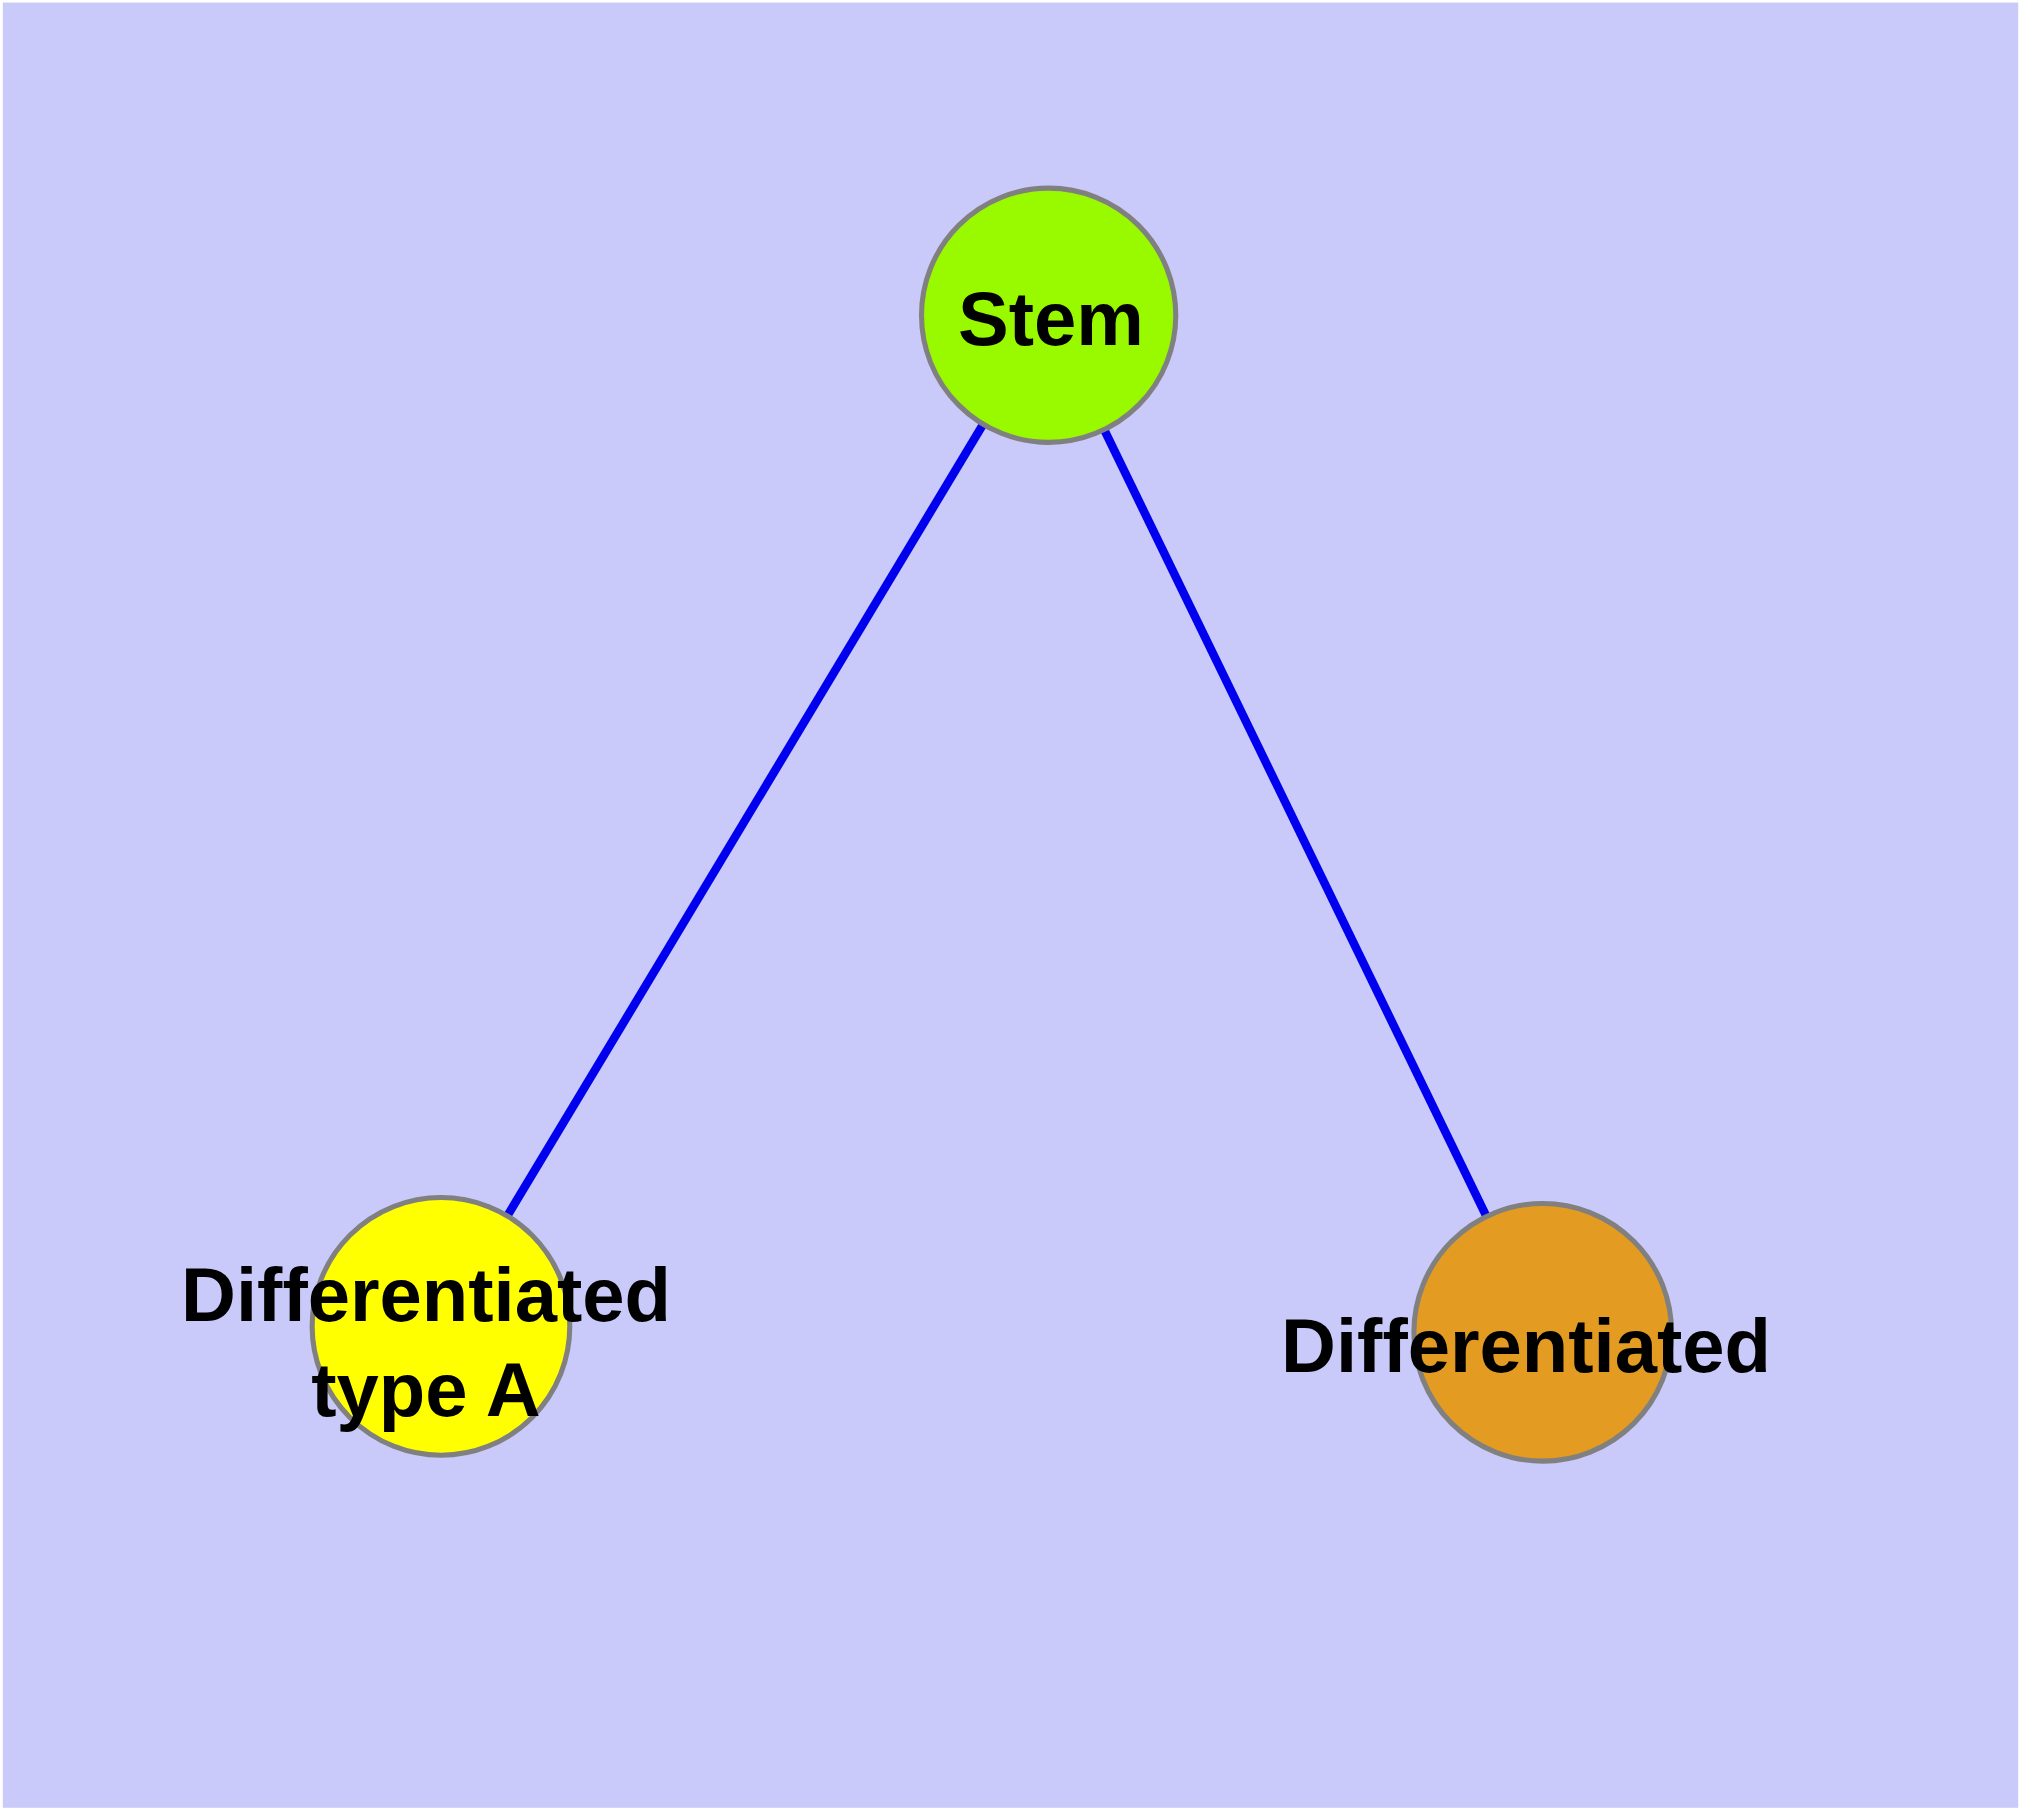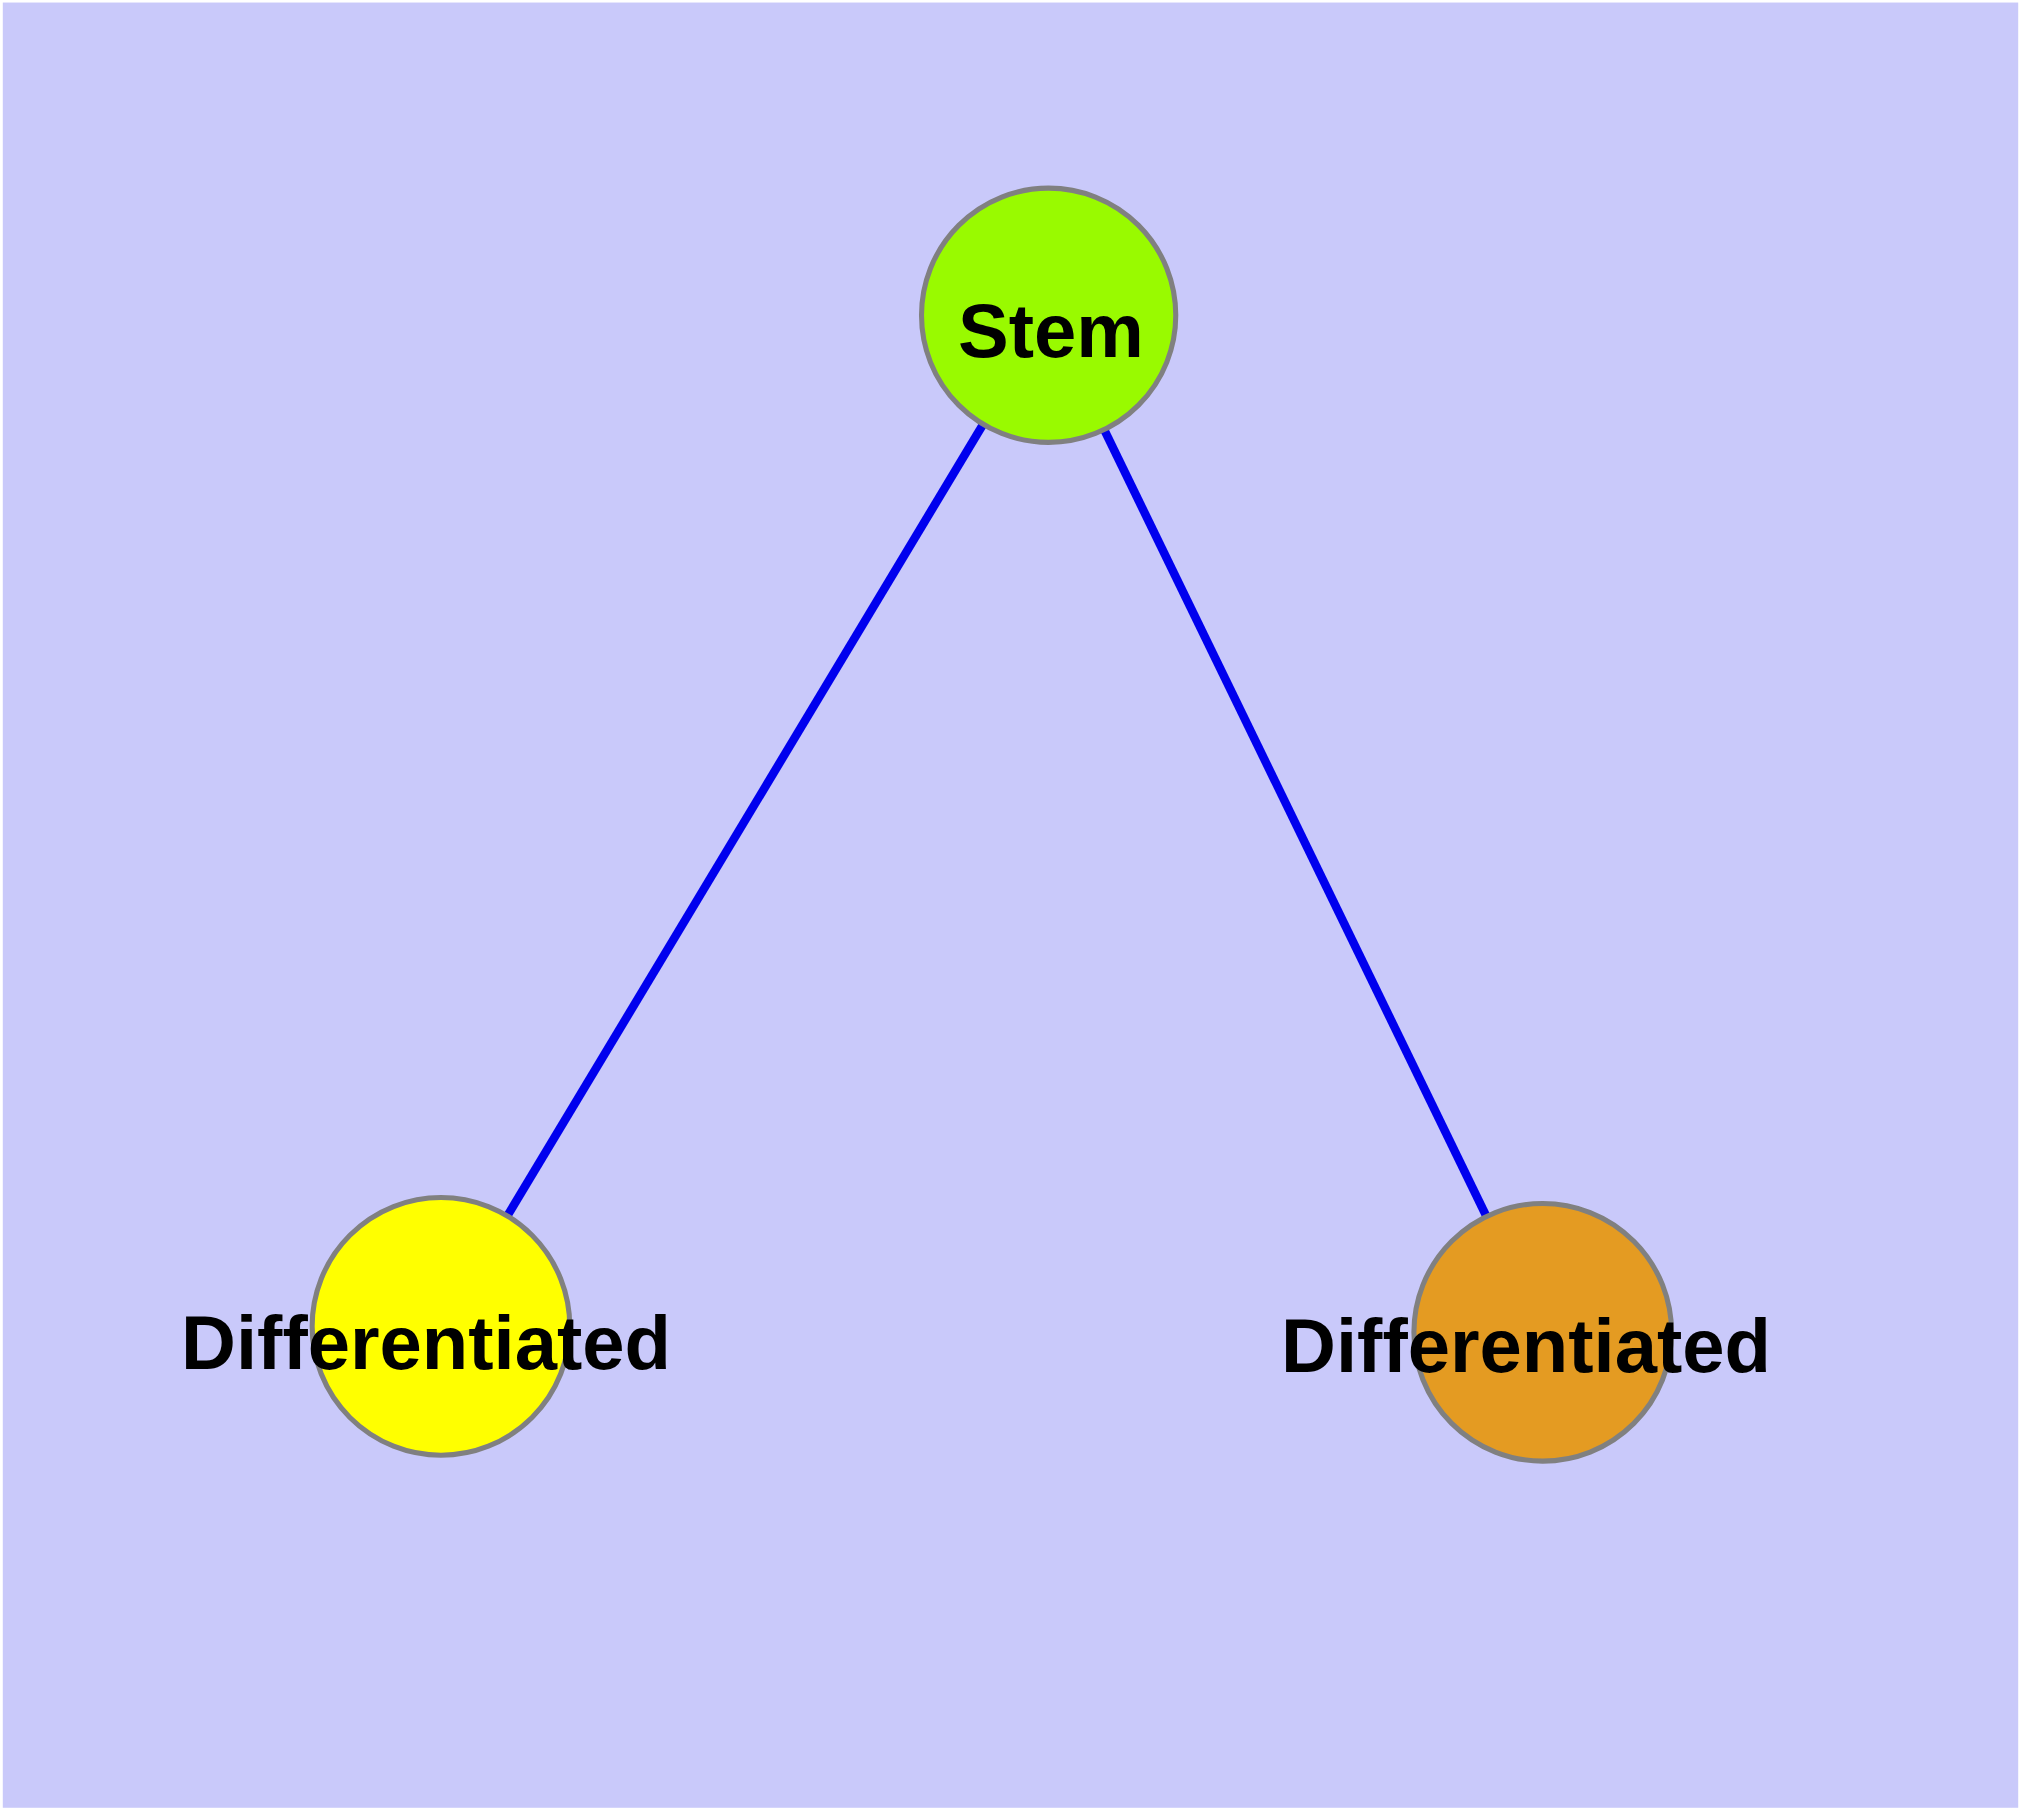--- a/index.html
+++ b/index.html
@@ -36,21 +36,21 @@
     position: absolute;
     transform: translate(-50%, -50%);
     text-align: center;
     font-weight: bold;
     font-size: 76px;
     line-height: 95px;
     color: #000000;
     white-space: nowrap;
     pointer-events: none;
   }
-  .label-stem   { left: 1051px; top: 318px; margin-top: 12px;  }
+  .label-stem   { left: 1051px; top: 318px;  }
   .label-type-a { left: 426px;  top: 1342px; }
   .label-type-b { left: 1526px; top: 1345px; }
 </style>
 </head>
 <body>
 
 <div class="stage">
 
   <svg class="diagram" viewBox="0 0 2384 2138" xmlns="http://www.w3.org/2000/svg">
 
@@ -63,20 +63,21 @@
     <circle class="node-circle" cx="520" cy="1565" r="152" fill="#FFFF00" stroke="#808080"></circle>
     <circle class="node-circle" cx="1820" cy="1572" r="152" fill="#E49B22" stroke="#808080"></circle>
   </svg>
 
   <div class="node-label label-stem">
     <div>Stem</div>
   </div>
 
   <div class="node-label label-type-a">
     <div>Differentiated</div>
+    <div>type A</div>
   </div>
 
   <div class="node-label label-type-b">
     <div>Differentiated</div>
   </div>
 
 </div>
 
 
 </body></html>

